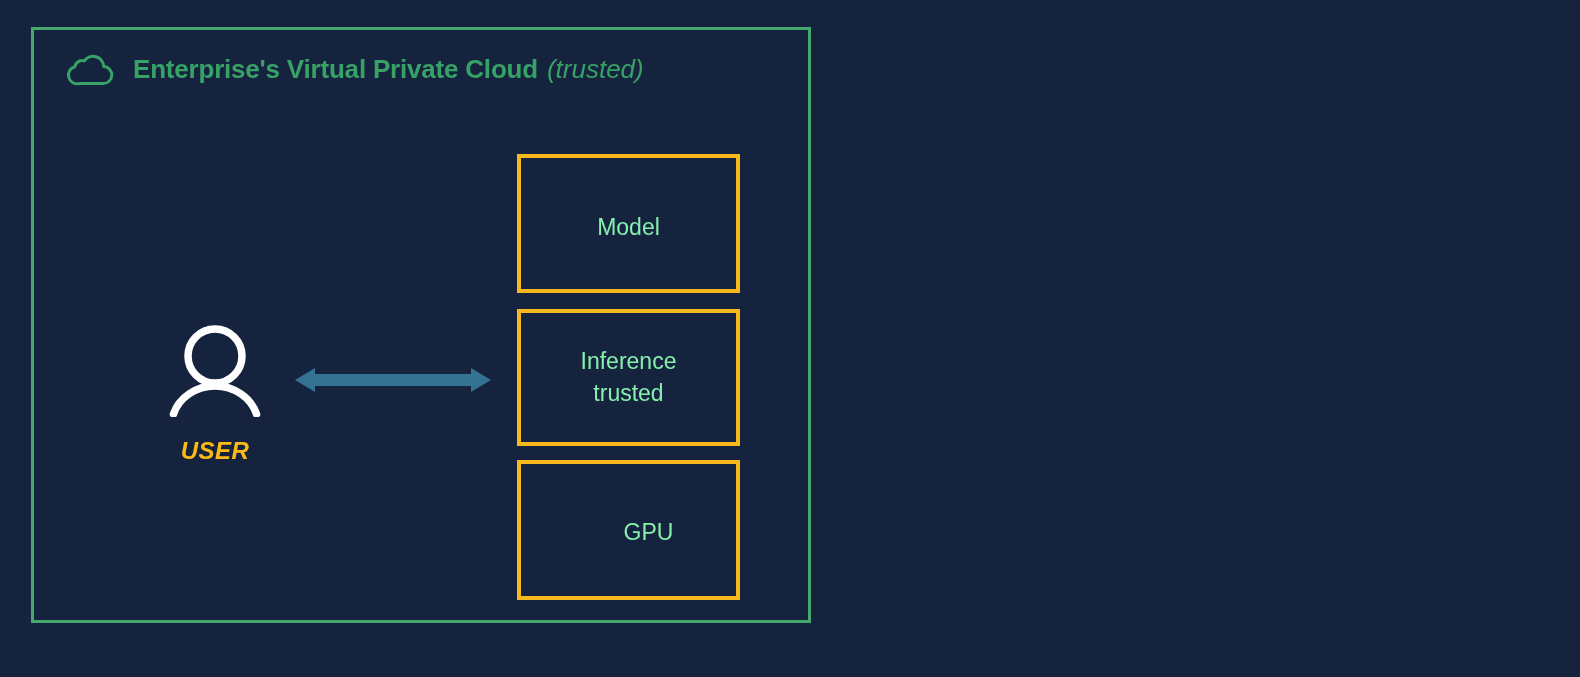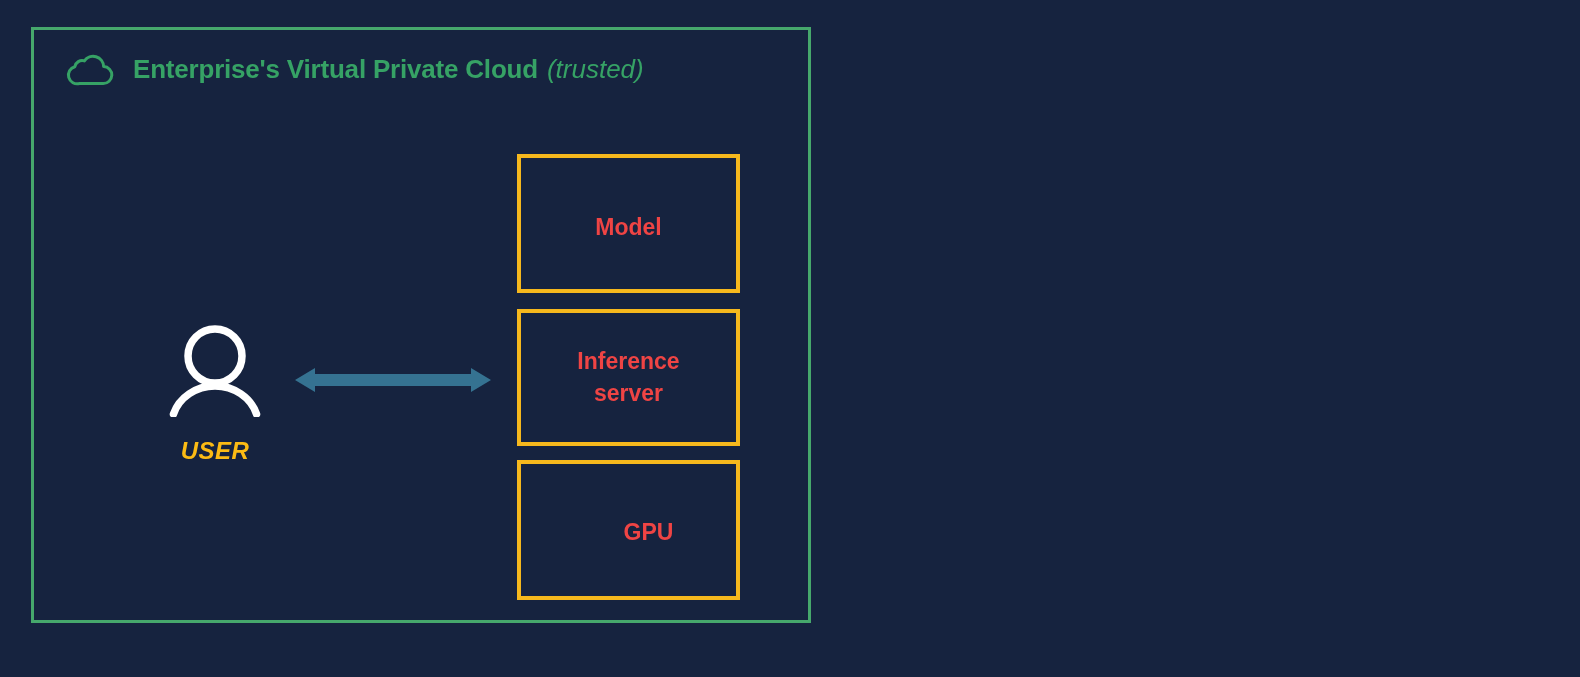--- a/index.html
+++ b/index.html
@@ -62,23 +62,23 @@
     position: absolute;
     left: 483px;
     width: 223px;
     border: 4px solid #f6b81d;
     box-sizing: border-box;
     background: #16233f;
     display: flex;
     justify-content: center;
   }
   .comp-label {
-    color: #ef4444;
+    color: #86efac;
     font-size: 23px;
-    font-weight: bold;
+    font-weight: normal;
     line-height: 1.38;
     text-align: center;
   }
   #box-model        { top: 124px; height: 139px; align-items: flex-start; }
   #box-model .comp-label        { margin-top: 54px; }
   #box-inference    { top: 279px; height: 137px; align-items: flex-start; }
   #box-inference .comp-label    { margin-top: 33px; }
   #box-gpu          { top: 430px; height: 140px; align-items: flex-start; padding-left: 40px; }
   #box-gpu .comp-label          { margin-top: 53px; }
 
@@ -128,21 +128,21 @@
       <span id="vpc-title">Enterprise's Virtual Private Cloud</span><span id="vpc-title-trusted">(trusted)</span>
     </span>
   </div>
 
   <div class="comp-box" id="box-model">
     <div class="comp-label">Model</div>
   </div>
 
   <div class="comp-box" id="box-inference">
     <div class="comp-label" style="white-space:pre-line">Inference
-server</div>
+trusted</div>
   </div>
 
   <div class="comp-box" id="box-gpu">
     <div class="comp-label">GPU</div>
   </div>
 
   <div id="user-actor">
     <svg id="user-icon" viewBox="0 0 92 95" fill="none" stroke="#ffffff" stroke-width="7.5" stroke-linecap="round" aria-hidden="true">
       <circle cx="46" cy="34" r="27"></circle>
       <path d="M4.5 92 A 43.5 40 0 0 1 87.5 92"></path>

